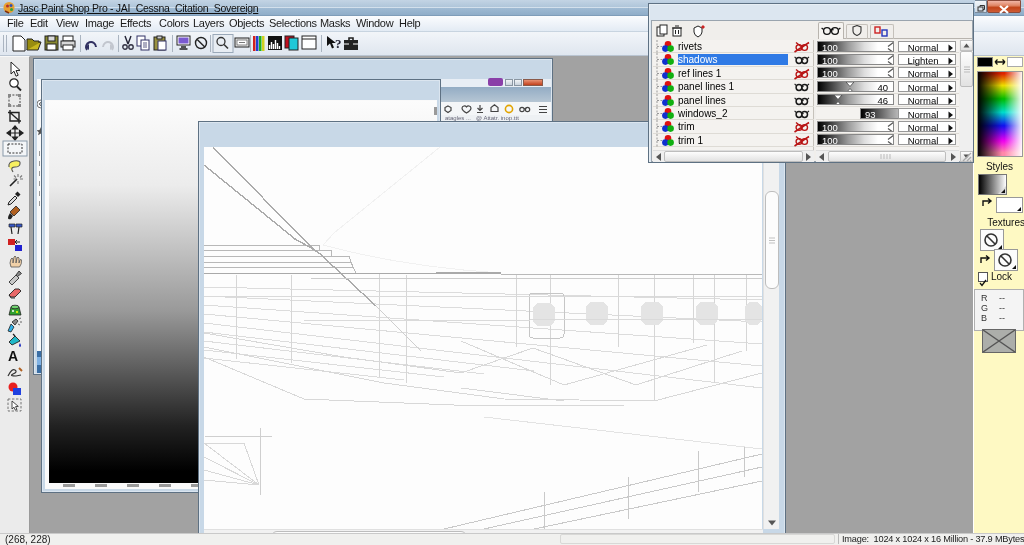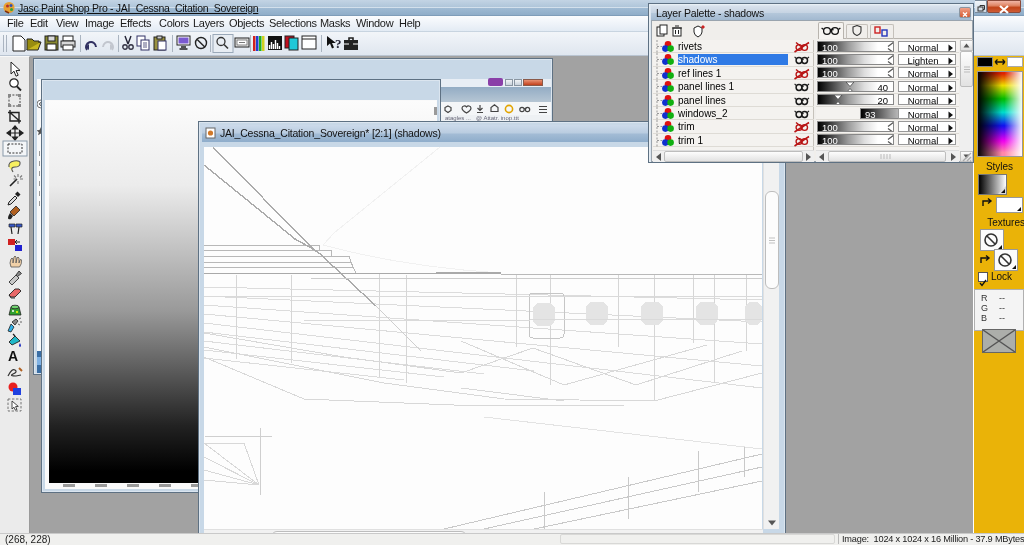--- a/index.html
+++ b/index.html
@@ -12,21 +12,21 @@
   border-bottom:1px solid #7f9db9; }
 #titlebar .ttext { position:absolute; left:18px; top:2px; font-size:10.5px; letter-spacing:-0.3px; color:#101010; white-space:nowrap;text-decoration:underline; }
 #menubar { left:0; top:16px; width:1024px; height:16px;
   background:linear-gradient(to bottom,#fbfcfe,#e3ebf4); border-bottom:1px solid #c8d4e0;
   font-size:11px; color:#1a1a1a; letter-spacing:-0.3px; }
 #menubar span { position:absolute; top:1px; }
 #toolbar { left:0; top:32px; width:1024px; height:24px;
   background:linear-gradient(to bottom,#f2f5f9,#dfe6ef); border-bottom:1px solid #b9c4d1; }
 #toolsleft { left:0; top:56px; width:30px; height:477px; background:#ebebeb;
   border-right:1px solid #9a9a9a; border-top:1px solid #f8f8f8; }
-#colorpanel { left:973px; top:56px; width:51px; height:477px; background:#eab308;
+#colorpanel { left:973px; top:56px; width:51px; height:477px; background:#fef9c3;
   border-left:1px solid #ffffff; }
 #statusbar { left:0; top:533px; width:1024px; height:12px; background:#f0f0ee;
   border-top:1px solid #c9c9c9; font-size:10px; color:#222; z-index:40; }
 #toolsleft, #colorpanel { z-index:5; }
 
 .win { position:absolute; border:1px solid #5e7183; background:#c8d8e7;
   box-shadow:0 0 0 1px rgba(255,255,255,0.35) inset; }
 .wtitle { position:absolute; left:3px; right:3px; top:3px; height:17px;
   background:linear-gradient(to bottom,#d8e1ec 0%,#c6d4e3 48%,#b4c7da 52%,#a2b9d0 100%);
   font-size:12px; color:#111; }
@@ -439,27 +439,20 @@
       </g>
     </svg>
   <svg class="abs" style="left:391px; top:21px;" width="5" height="100">
       <g stroke="#9a9a9a" stroke-width="3">
         <path d="M2.5 6 v8 M2.5 26 v8 M2.5 46 v8 M2.5 66 v8 M2.5 86 v8"></path>
       </g>
     </svg>
 </div>
 
 <div class="win" id="win3" style="left:198px; top:121px; width:588px; height:424px; z-index:12;">
-  <div class="wtitle" style="background:linear-gradient(to bottom,#ccdaea 0%,#b9cce0 48%,#a3bcd5 52%,#8fadcb 100%);">
-      <span class="wtext">JAI_Cessna_Citation_Sovereign* [2:1] (shadows)</span>
-    <svg width="12" height="12" style="position:absolute;left:3px;top:2px">
-        <rect x="1" y="1" width="9" height="10" fill="#fff" stroke="#666" stroke-width="1"></rect>
-        <circle cx="5.5" cy="6" r="2.6" fill="#d07828"></circle>
-      </svg>
-  </div>
   <div class="abs" id="jaicontent" style="left:5px; top:25px; width:558px; height:382px; background:#fdfdfd;">
     <svg width="558" height="382" shape-rendering="crispEdges">
 
       <g stroke="#f1f1f1" fill="none">
         <path d="M236 0 L130 86 L119 98"></path>
         <path d="M119 98 Q200 120 297 126"></path>
       </g>
 
       <g stroke="#dcdcdc" fill="none">
         <path d="M0 140 L558 153"></path>
@@ -572,28 +565,20 @@
     <svg class="abs" style="left:1px; top:371px" width="14" height="11">
         <path d="M3 2.5 l4 5 4 -5 z" fill="#555"></path>
       </svg>
   </div>
   <div class="abs" id="jaihscroll" style="left:5px; top:407px; width:559px; height:16px; background:#f1f1f1; border-top:1px solid #e0e0e0;">
     <div class="abs" style="left:67px; top:1px; width:196px; height:12px; background:#fcfcfc; border:1px solid #bdbdbd; border-radius:6px;"></div>
   </div>
 </div>
 
 <div class="win" id="palette" style="left:648px; top:3px; width:326px; height:160px; background:#dce6f0; z-index:30;">
-  <div class="wtitle" style="height:14px; top:2px; left:2px; right:2px;">
-      <span class="wtext" style="left:5px; top:1px;">Layer Palette - shadows</span>
-    <div class="abs" style="left:308px; top:1px; width:12px; height:11px; border:1px solid #8a96a2; border-radius:2px; background:linear-gradient(#f0a088,#d45a30);">
-      <svg width="10" height="9">
-          <path d="M3 2.5 l4 4 M7 2.5 l-4 4" stroke="#fff" stroke-width="1.4"></path>
-        </svg>
-    </div>
-  </div>
   <div class="abs" id="palbody" style="left:2px; top:16px; width:322px; height:142px; background:#f0eeeb; border:1px solid #9aa4ae; font-size:10px;">
 
     <svg class="abs" style="left:4px; top:3px" width="70" height="15">
       <g fill="none" stroke="#222" stroke-width="1">
         <rect x="1" y="3" width="7" height="9" fill="#fff"></rect>
           <rect x="4" y="1" width="7" height="9" fill="#fff"></rect>
         <rect x="17" y="4" width="8" height="8" fill="#fff"></rect>
           <path d="M16 4 h10 M19 2 h4 M19.5 6 v4 M22.5 6 v4"></path>
       </g>
       <g fill="none" stroke="#222" stroke-width="1">
@@ -814,21 +799,21 @@
           </div>
           <div class="abs" style="left:82px;top:0.5px;width:58px;height:11px;background:#fff;border:1px solid #999;">
             <span class="abs" style="left:0;right:8px;text-align:center;top:0;font-size:9.5px;color:#000;">Normal</span>
             <svg class="abs" style="right:1px;top:2px" width="7" height="8">
               <path d="M1.5 0.5 l4.5 3.5 -4.5 3.5z" fill="#111"></path>
             </svg>
           </div>
         </div>
         <div class="abs" style="left: 0px; top: 53.6px; width: 143px; height: 13.4px; border-bottom: 1px solid rgb(222, 219, 213);">
           <div class="abs" style="left:1px;top:0.5px;width:77px;height:11px;background:linear-gradient(to right,#000 0%,#444 18%,#999 40%,#dedede 62%,#fff 80%);border:1px solid #888;overflow:hidden;">
-            <span class="abs" style="top:0px;font-size:9.5px;right:5px;color:#000;">20</span>
+            <span class="abs" style="top:0px;font-size:9.5px;right:5px;color:#000;">46</span>
             <svg class="abs" style="left:15px;top:0" width="10" height="11">
               <path d="M1 0 h8 l-4 4.5 z M1 11 h8 l-4 -4.5 z" fill="#fff" stroke="#444" stroke-width="0.8"></path>
             </svg>
           </div>
           <div class="abs" style="left:82px;top:0.5px;width:58px;height:11px;background:#fff;border:1px solid #999;">
             <span class="abs" style="left:0;right:8px;text-align:center;top:0;font-size:9.5px;color:#000;">Normal</span>
             <svg class="abs" style="right:1px;top:2px" width="7" height="8">
               <path d="M1.5 0.5 l4.5 3.5 -4.5 3.5z" fill="#111"></path>
             </svg>
           </div>

